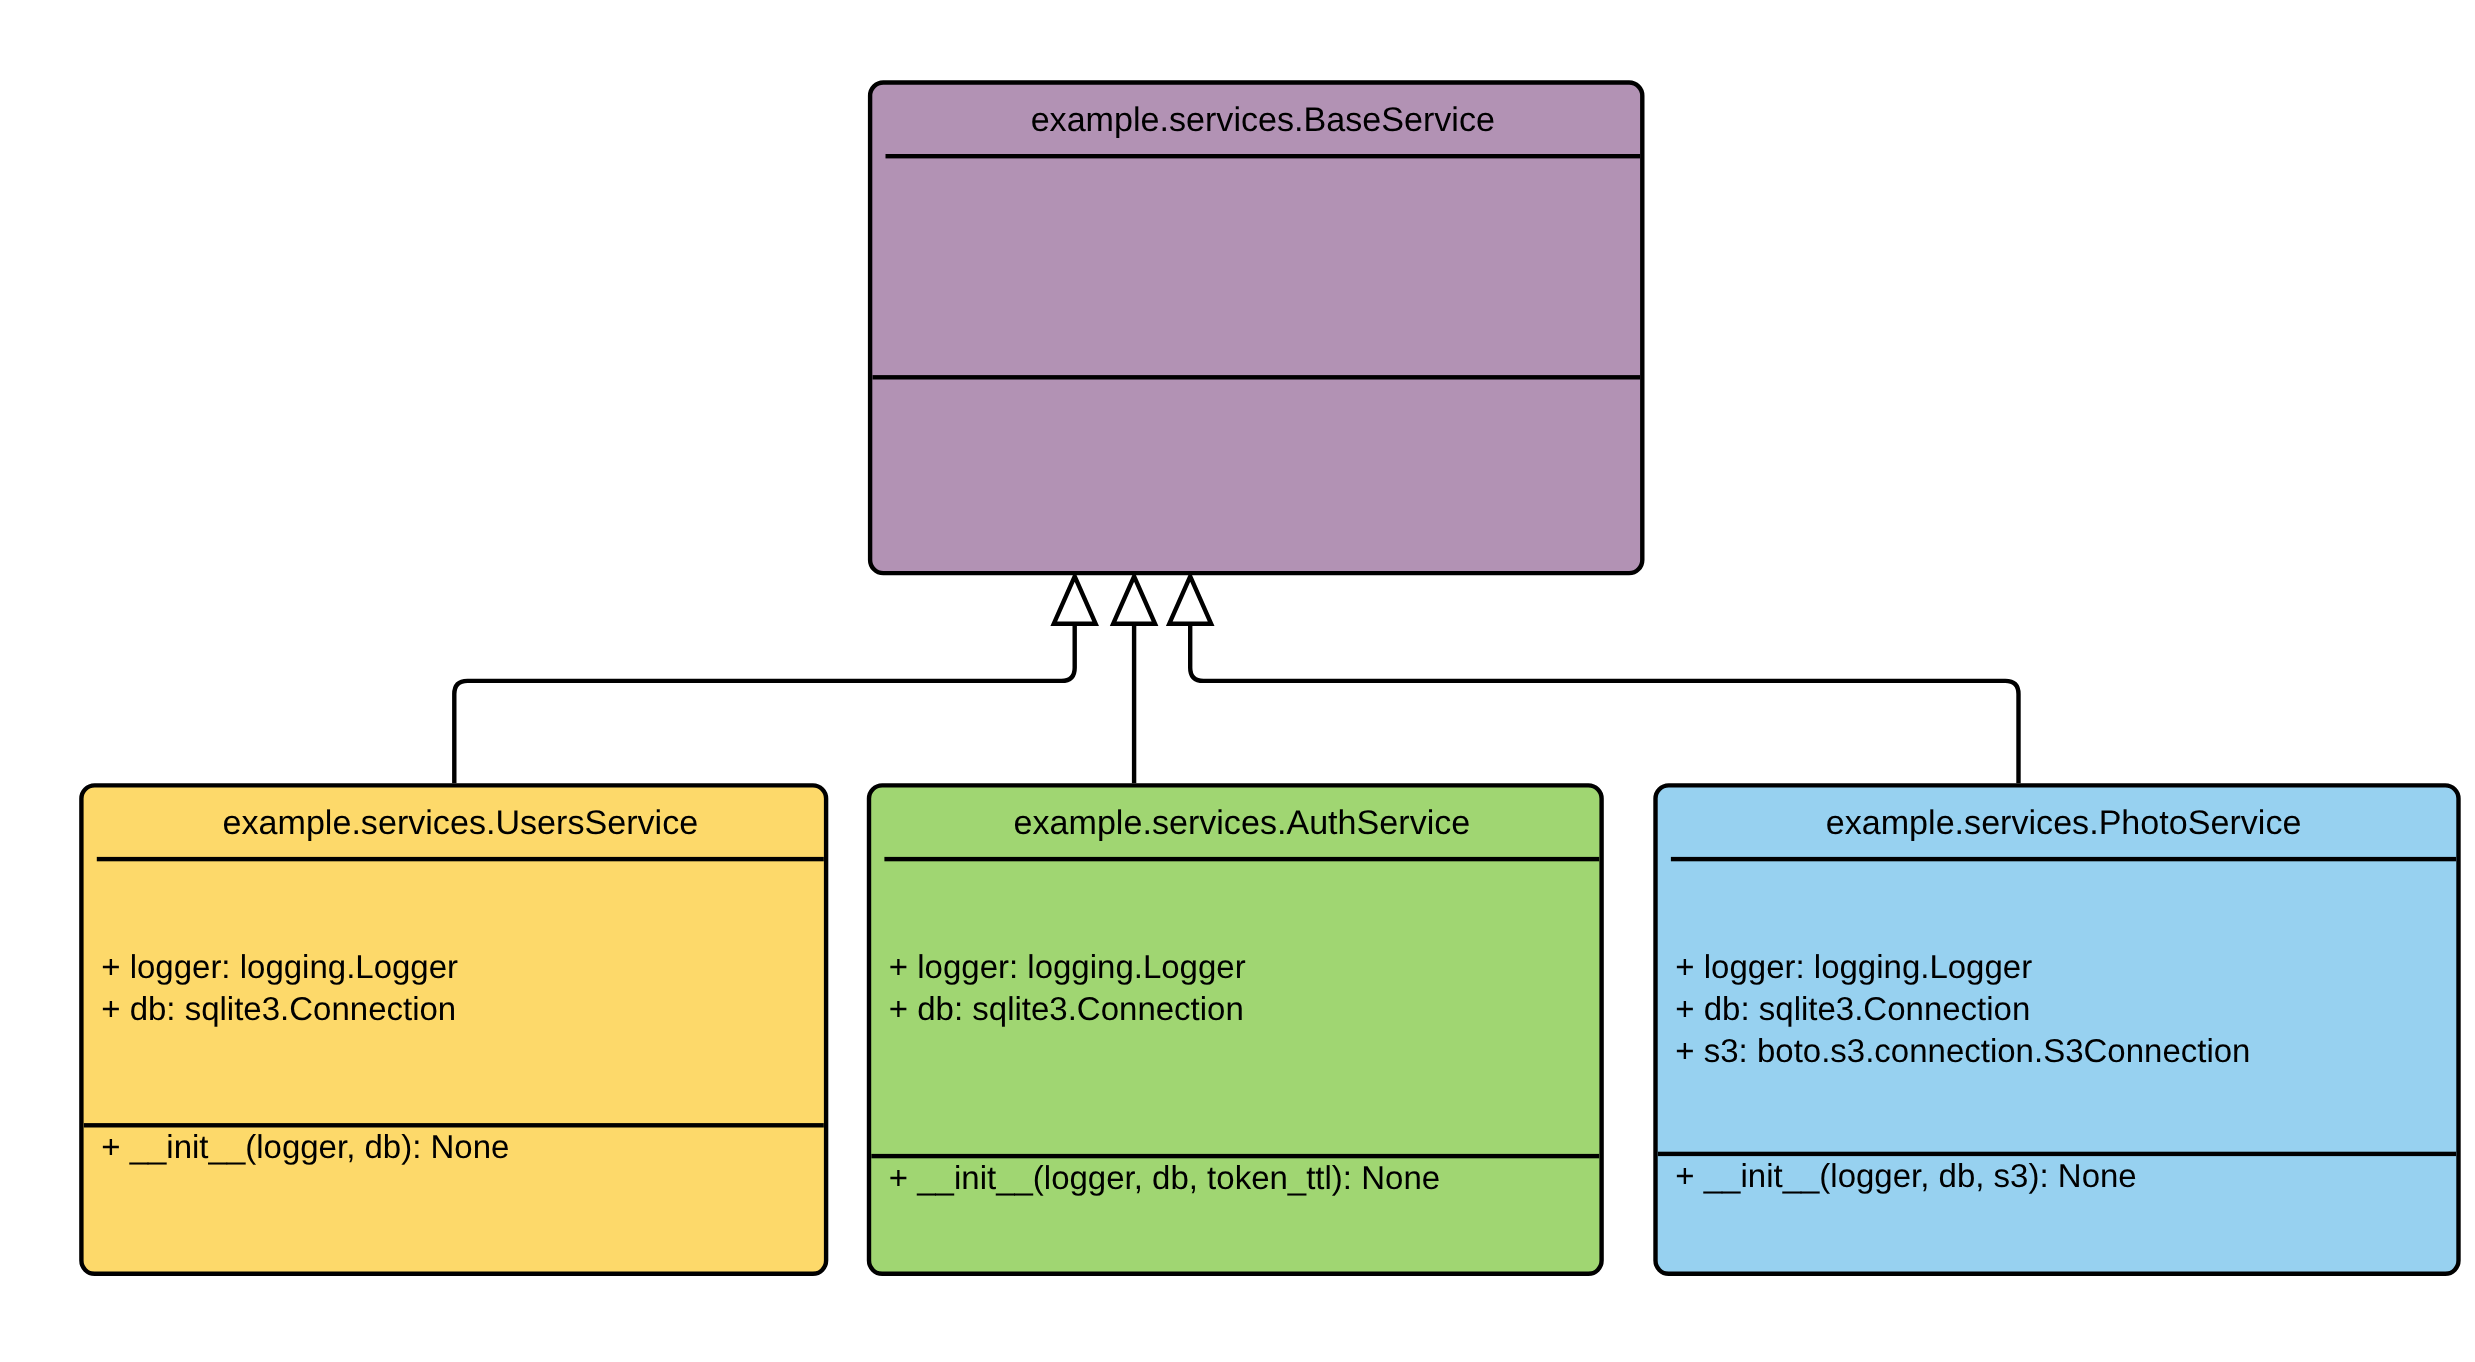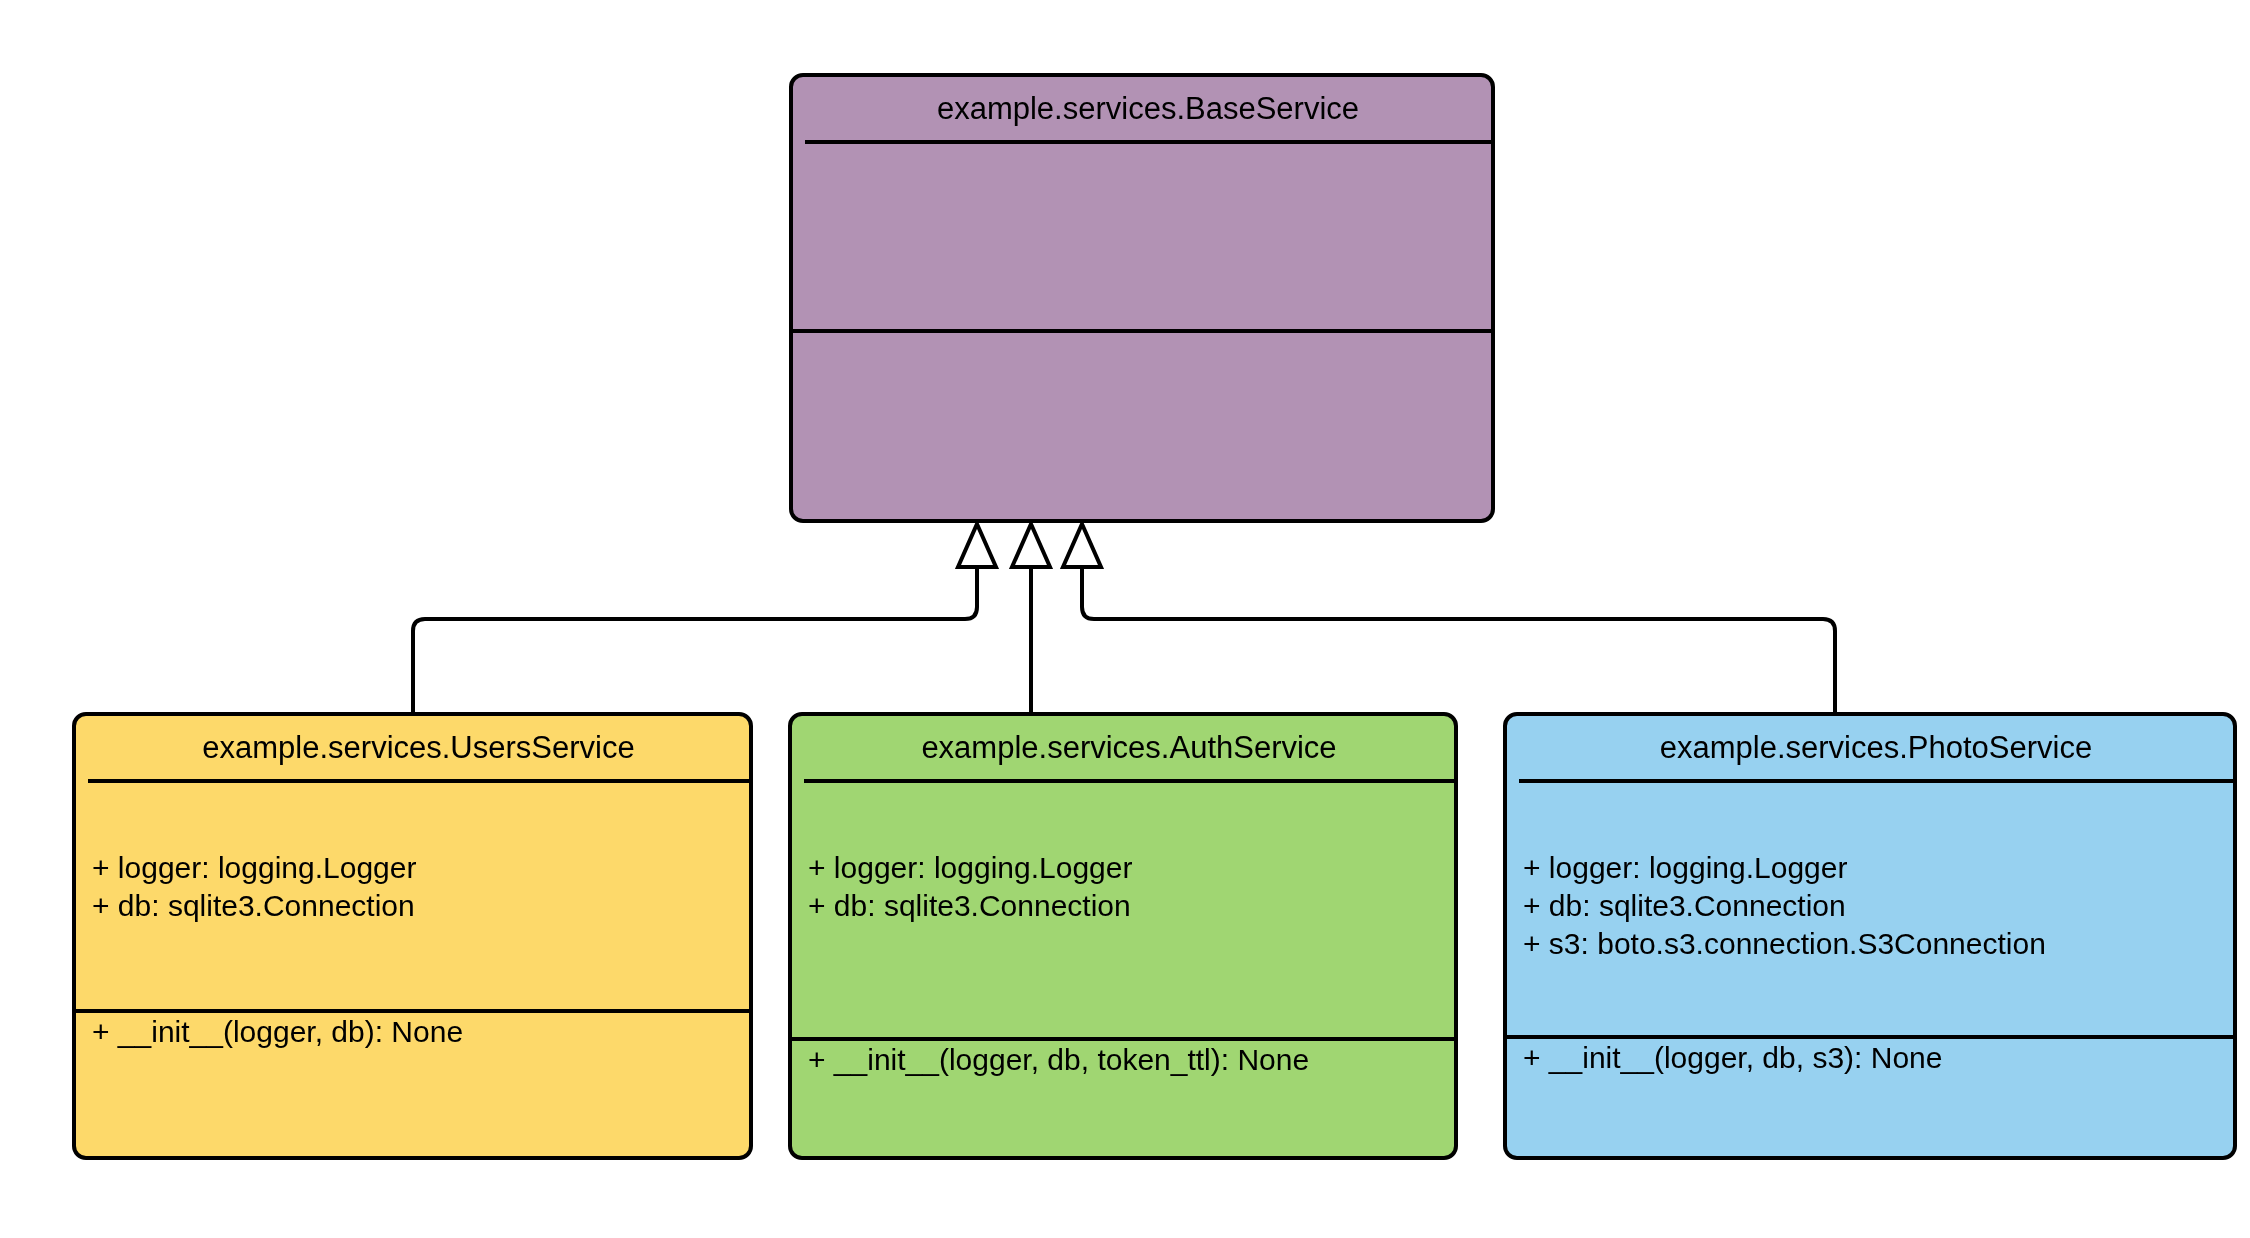--- a/index.html
+++ b/index.html
@@ -40,20 +40,21 @@
     justify-content: center;
     font-size: 31px;
     margin-left: 12px;
   }
   .uml-class .sec-attrs {
     border-bottom: 4px solid #000000;
     padding: 66px 20px 0 16px;
     font-size: 30px;
     line-height: 38px;
     box-sizing: border-box;
+    margin-top: 12px;
   }
   .uml-class .sec-methods {
     flex: 1 1 auto;
     display: flex;
     flex-direction: column;
     justify-content: flex-start;
     padding-left: 16px;
     font-size: 30px;
     line-height: 38px;
   }

